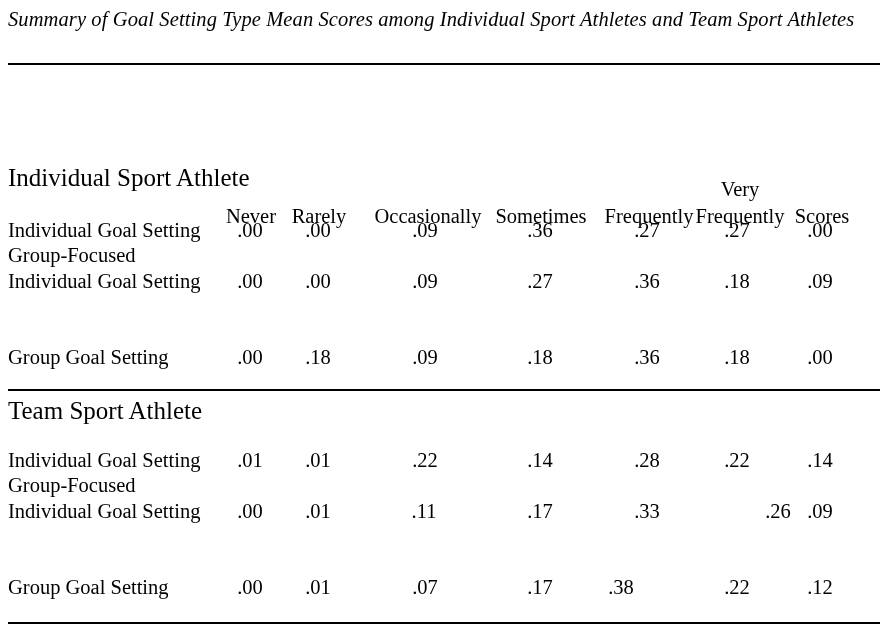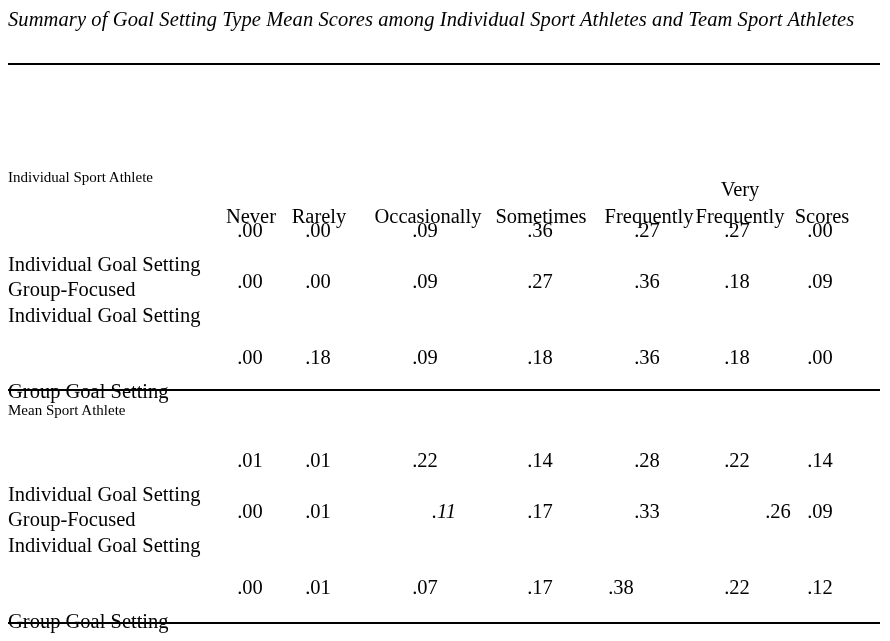--- a/index.html
+++ b/index.html
@@ -65,26 +65,25 @@
   .hdr-line2 { top: 118px; }
   .hdr-line1 { top: 91px; text-align: center; }
 
   
   .row-label {
     position: absolute;
     left: 8px;
     font-size: 20.5px;
     line-height: 25px;
     white-space: nowrap;
-    margin-top: 34px;
   }
   .section-label {
     position: absolute;
     left: 8px;
-    font-size: 15px;
+    font-size: 25px;
     line-height: 25px;
     white-space: nowrap;
   }
   .val {
     position: absolute;
     font-size: 20.5px;
     line-height: 25px;
     white-space: nowrap;
     text-align: center;
     transform: translateX(-50%);
@@ -134,34 +133,34 @@
       <div class="val" style="top: 269px; left: 737px;">.18</div>
       <div class="val" style="top: 269px; left: 820px;">.09</div>
       <div class="row-label" style="top: 345px;">Group Goal Setting</div>
       <div class="val" style="top: 345px; left: 250px;">.00</div>
       <div class="val" style="top: 345px; left: 318px;">.18</div>
       <div class="val" style="top: 345px; left: 425px;">.09</div>
       <div class="val" style="top: 345px; left: 540px;">.18</div>
       <div class="val" style="top: 345px; left: 647px;">.36</div>
       <div class="val" style="top: 345px; left: 737px;">.18</div>
       <div class="val" style="top: 345px; left: 820px;">.00</div>
-      <div class="section-label" style="top: 398px;">Mean Sport Athlete</div>
+      <div class="section-label" style="top: 398px;">Team Sport Athlete</div>
       <div class="row-label" style="top: 448px;">Individual Goal Setting</div>
       <div class="val" style="top: 448px; left: 250px;">.01</div>
       <div class="val" style="top: 448px; left: 318px;">.01</div>
       <div class="val" style="top: 448px; left: 425px;">.22</div>
       <div class="val" style="top: 448px; left: 540px;">.14</div>
       <div class="val" style="top: 448px; left: 647px;">.28</div>
       <div class="val" style="top: 448px; left: 737px;">.22</div>
       <div class="val" style="top: 448px; left: 820px;">.14</div>
       <div class="row-label" style="top: 473px;">Group-Focused</div>
       <div class="row-label" style="top: 499px;">Individual Goal Setting</div>
       <div class="val" style="top: 499px; left: 250px;">.00</div>
       <div class="val" style="top: 499px; left: 318px;">.01</div>
-      <div class="val" style="top: 499px; left: 444px; font-style: italic;">.11</div>
+      <div class="val" style="top: 499px; left: 424px;">.11</div>
       <div class="val" style="top: 499px; left: 540px;">.17</div>
       <div class="val" style="top: 499px; left: 647px;">.33</div>
       <div class="val" style="top: 499px; left: 778px;">.26</div>
       <div class="val" style="top: 499px; left: 820px;">.09</div>
       <div class="row-label" style="top: 575px;">Group Goal Setting</div>
       <div class="val" style="top: 575px; left: 250px;">.00</div>
       <div class="val" style="top: 575px; left: 318px;">.01</div>
       <div class="val" style="top: 575px; left: 425px;">.07</div>
       <div class="val" style="top: 575px; left: 540px;">.17</div>
       <div class="val" style="top: 575px; left: 621px;">.38</div>

